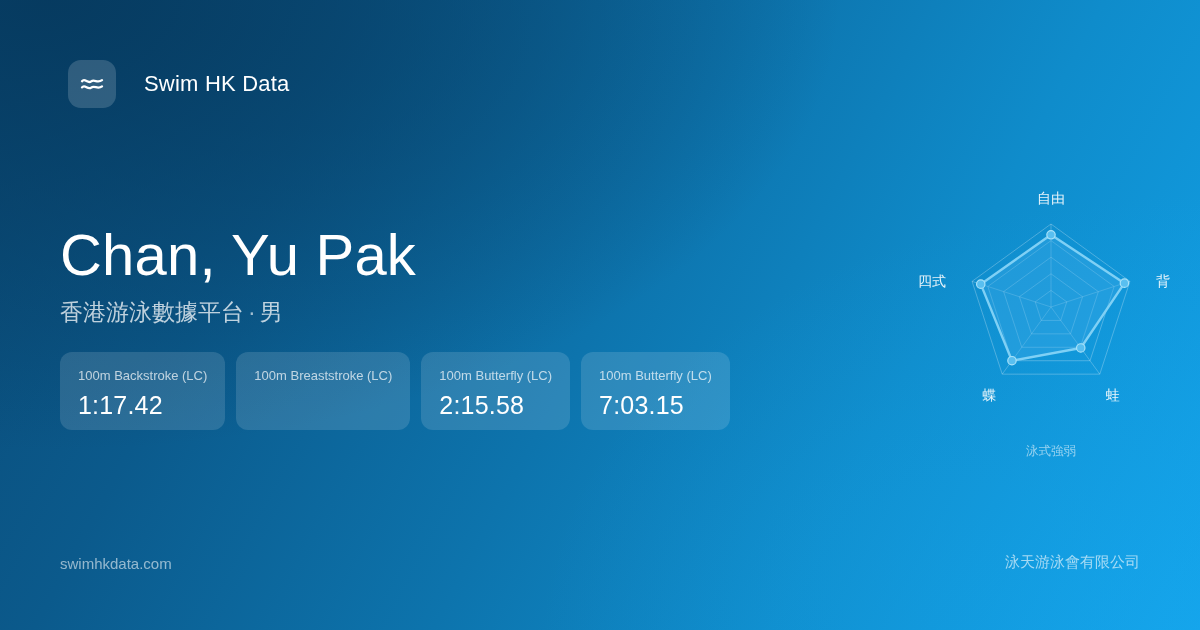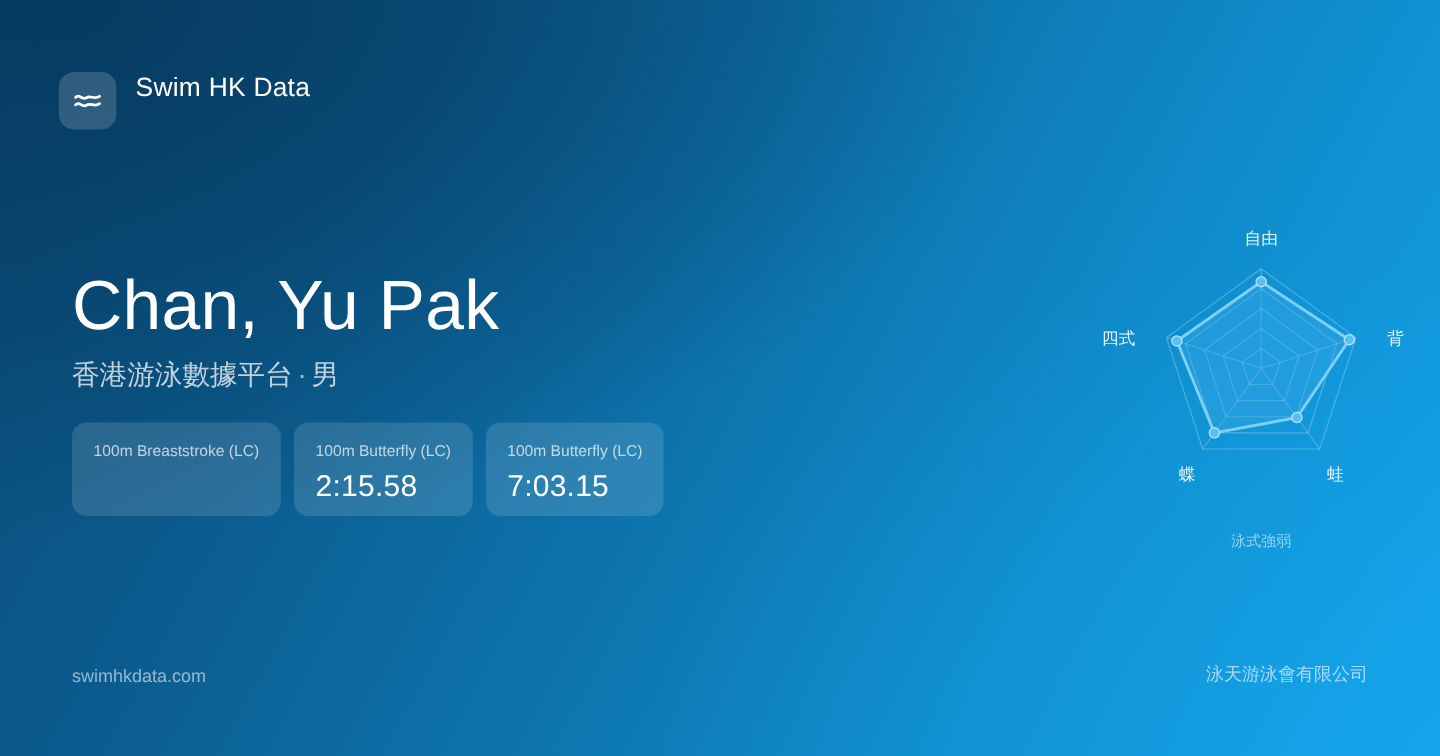--- a/index.html
+++ b/index.html
@@ -26,25 +26,25 @@
     content: "";
     position: absolute;
     inset: 0;
     background: radial-gradient(95% 120% at 100% 100%, rgba(25,170,240,0.40) 0%, rgba(25,170,240,0.0) 58%);
     pointer-events: none;
   }
 
   
   .brand {
     position: absolute;
-    left: 49px;
+    left: 68px;
     top: 60px;
     display: flex;
-    align-items: flex-start;
-    gap: 16px;
+    align-items: center;
+    gap: 28px;
     z-index: 3;
   }
   .brand-mark {
     width: 48px;
     height: 48px;
     border-radius: 13px;
     background: rgba(255,255,255,0.165);
     display: flex;
     align-items: center;
     justify-content: center;
@@ -179,20 +179,24 @@
   </div>
 
   <div class="athlete">
     <h1 class="athlete-name">Chan, Yu Pak</h1>
     <div class="athlete-meta">
       <span>香港游泳數據平台</span><span class="meta-dot">·</span><span>男</span>
     </div>
   </div>
 
   <div class="stats">
+    <div class="stat-card">
+      <div class="stat-label">100m Backstroke  (LC)</div>
+      <div class="stat-value">1:17.42</div>
+    </div>
     <div class="stat-card">
       <div class="stat-label">100m Breaststroke  (LC)</div>
     </div>
     <div class="stat-card">
       <div class="stat-label">100m Butterfly  (LC)</div>
       <div class="stat-value">2:15.58</div>
     </div>
     <div class="stat-card">
       <div class="stat-label">100m Butterfly  (LC)</div>
       <div class="stat-value">7:03.15</div>

